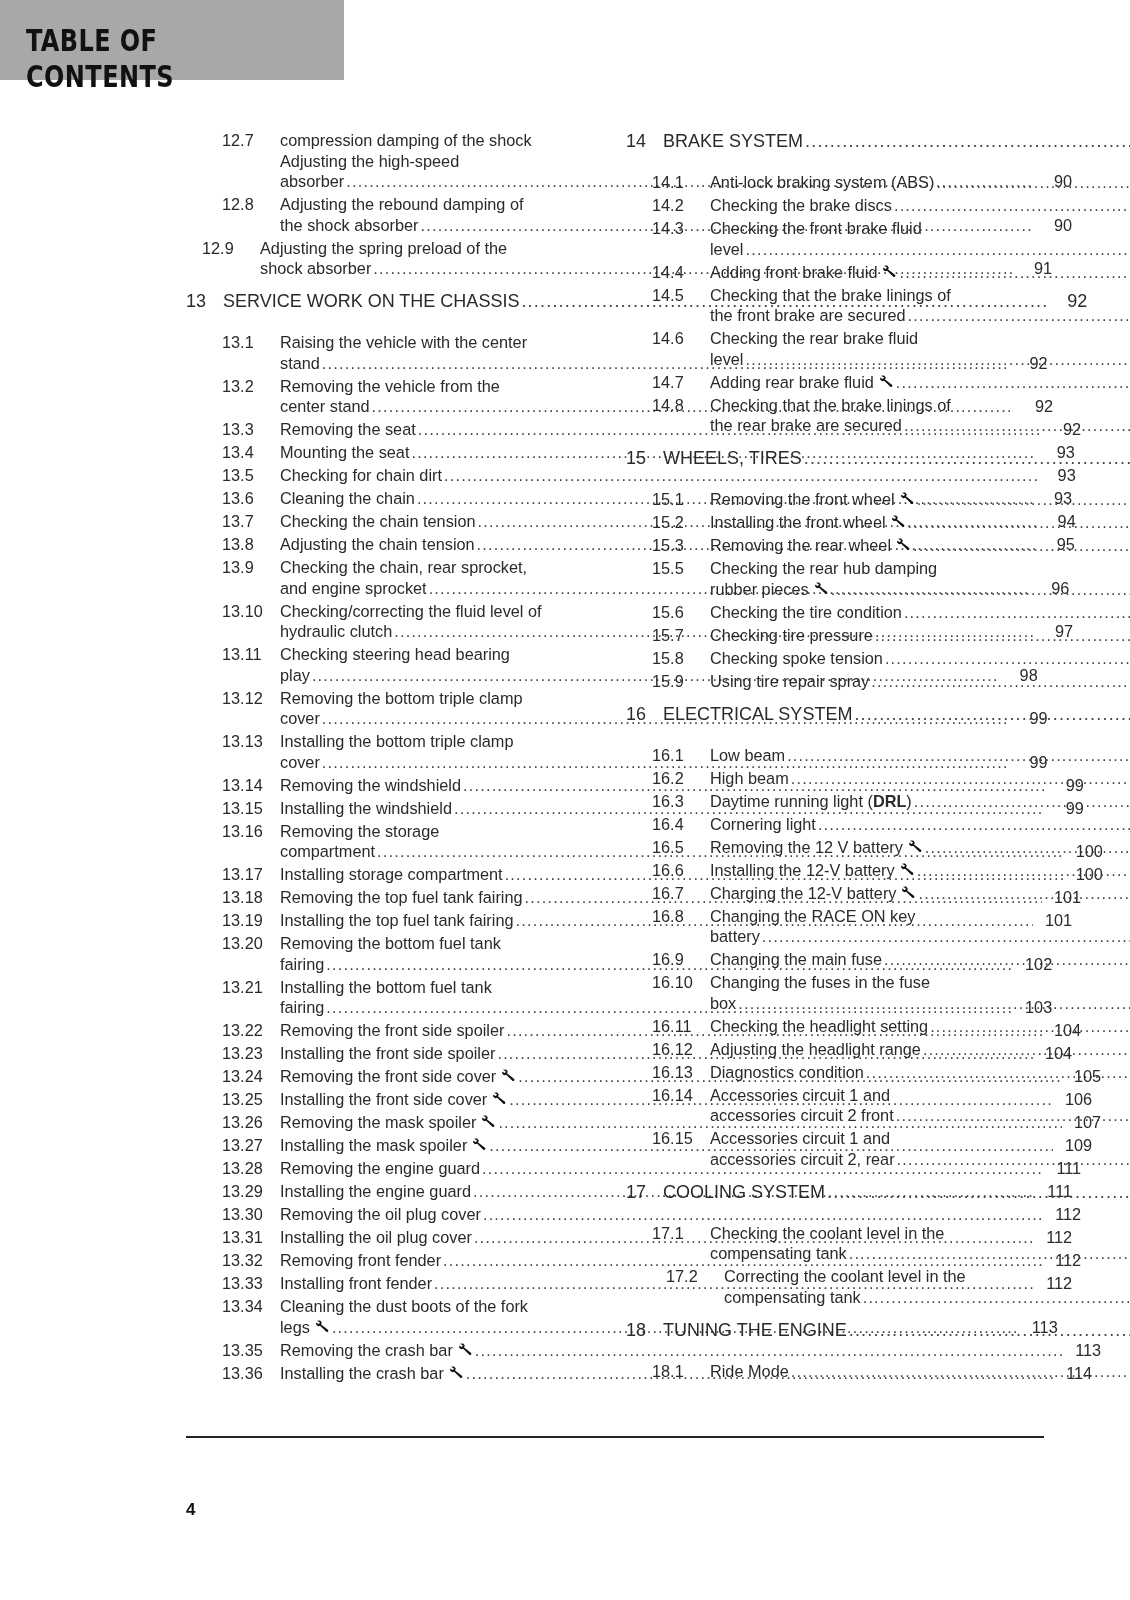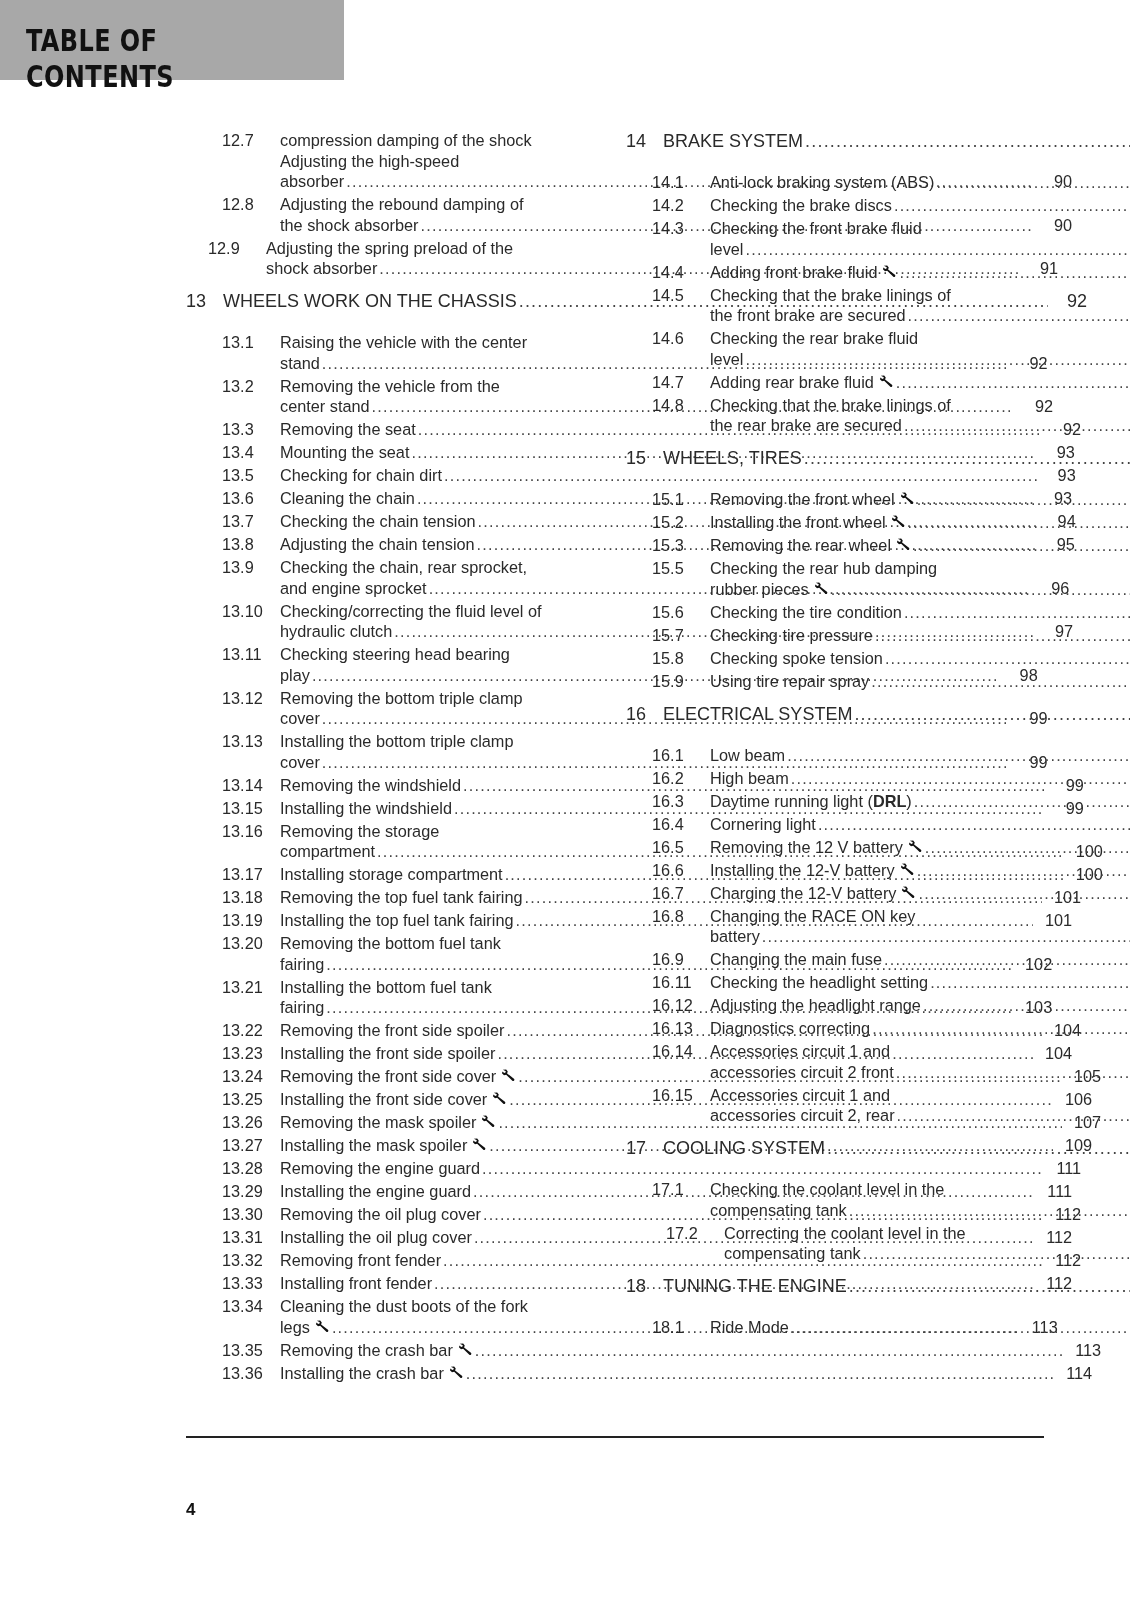--- a/index.html
+++ b/index.html
@@ -56,37 +56,37 @@
           <span>Adjusting the rebound damping of</span>
         </div>
         <div class="line">
           <span>the shock absorber</span>
           <span class="fill"></span>
           <span class="page">90</span>
         </div>
       </div>
     </div>
     <div class="entry">
-      <span class="num" style="padding-left: 0px; margin-left: 22px; width: 58px;">12.9</span>
+      <span class="num" style="padding-left: 0px; margin-left: 16px; width: 58px;">12.9</span>
       <div class="body">
         <div class="line">
           <span>Adjusting the spring preload of the</span>
         </div>
         <div class="line">
           <span>shock absorber</span>
           <span class="fill"></span>
           <span class="page">91</span>
         </div>
       </div>
     </div>
     <div class="gap"></div>
     <div class="chapter">
       <span class="cnum">13</span>
       <span class="ctext line">
-        <span>WHEELS WORK ON THE CHASSIS</span>
+        <span>SERVICE WORK ON THE CHASSIS</span>
         <span class="fill"></span>
         <span class="page">92</span>
       </span>
     </div>
     <div class="gap"></div>
     <div class="entry">
       <span class="num" style="padding-left: 0px; margin-left: 36px; width: 58px;">13.1</span>
       <div class="body">
         <div class="line">
           <span>Raising the vehicle with the center</span>
@@ -793,20 +793,32 @@
     <div class="entry">
       <span class="num" style="padding-left: 0px; margin-left: 26px; width: 58px;">16.9</span>
       <div class="body">
         <div class="line">
           <span>Changing the main fuse</span>
           <span class="fill"></span>
         </div>
       </div>
     </div>
     <div class="entry">
+      <span class="num" style="padding-left: 0px; margin-left: 26px; width: 58px;">16.10</span>
+      <div class="body">
+        <div class="line">
+          <span>Changing the fuses in the fuse</span>
+        </div>
+        <div class="line">
+          <span>box</span>
+          <span class="fill"></span>
+        </div>
+      </div>
+    </div>
+    <div class="entry">
       <span class="num" style="padding-left: 0px; margin-left: 26px; width: 58px;">16.11</span>
       <div class="body">
         <div class="line">
           <span>Checking the headlight setting</span>
           <span class="fill"></span>
         </div>
       </div>
     </div>
     <div class="entry">
       <span class="num" style="padding-left: 0px; margin-left: 26px; width: 58px;">16.12</span>
@@ -814,21 +826,21 @@
         <div class="line">
           <span>Adjusting the headlight range</span>
           <span class="fill"></span>
         </div>
       </div>
     </div>
     <div class="entry">
       <span class="num" style="padding-left: 0px; margin-left: 26px; width: 58px;">16.13</span>
       <div class="body">
         <div class="line">
-          <span>Diagnostics correcting</span>
+          <span>Diagnostics condition</span>
           <span class="fill"></span>
         </div>
       </div>
     </div>
     <div class="entry">
       <span class="num" style="padding-left: 0px; margin-left: 26px; width: 58px;">16.14</span>
       <div class="body">
         <div class="line">
           <span>Accessories circuit 1 and</span>
         </div>

